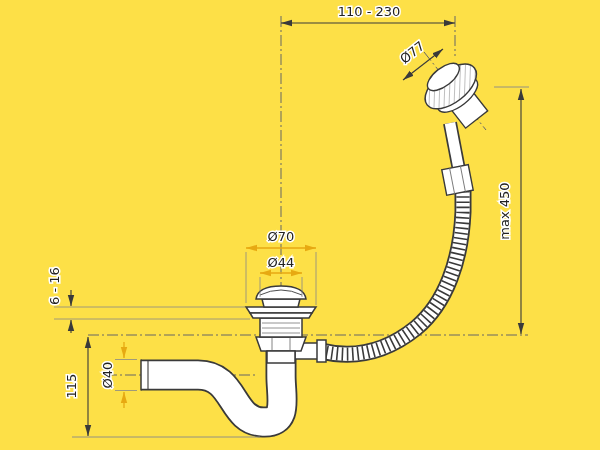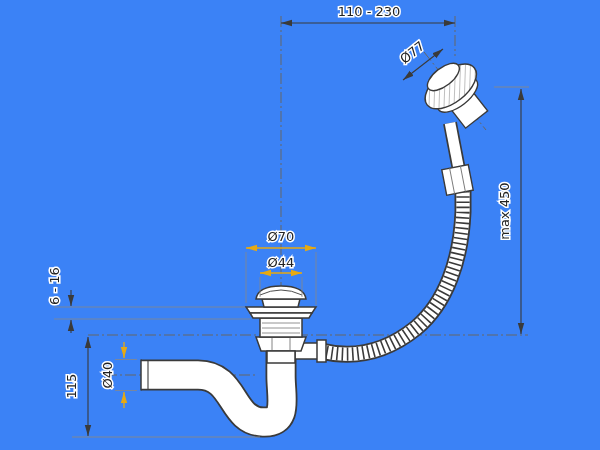--- a/index.html
+++ b/index.html
@@ -1,16 +1,16 @@
 <!DOCTYPE html>
 <html><head>
 <meta charset="utf-8">
 <style>
   html,body{margin:0;padding:0;background:#ffffff;}
-  .stage{width:600px;height:450px;background:#3b82f6;position:relative;overflow:hidden;}
+  .stage{width:600px;height:450px;background:#fde047;position:relative;overflow:hidden;}
   svg{display:block;}
   text{
     font-family:"DejaVu Sans","Liberation Sans",sans-serif;
     font-size:13px;
     fill:#222222;
     paint-order:stroke;
     stroke:#ffffff;
     stroke-width:3px;
   }
 </style>

